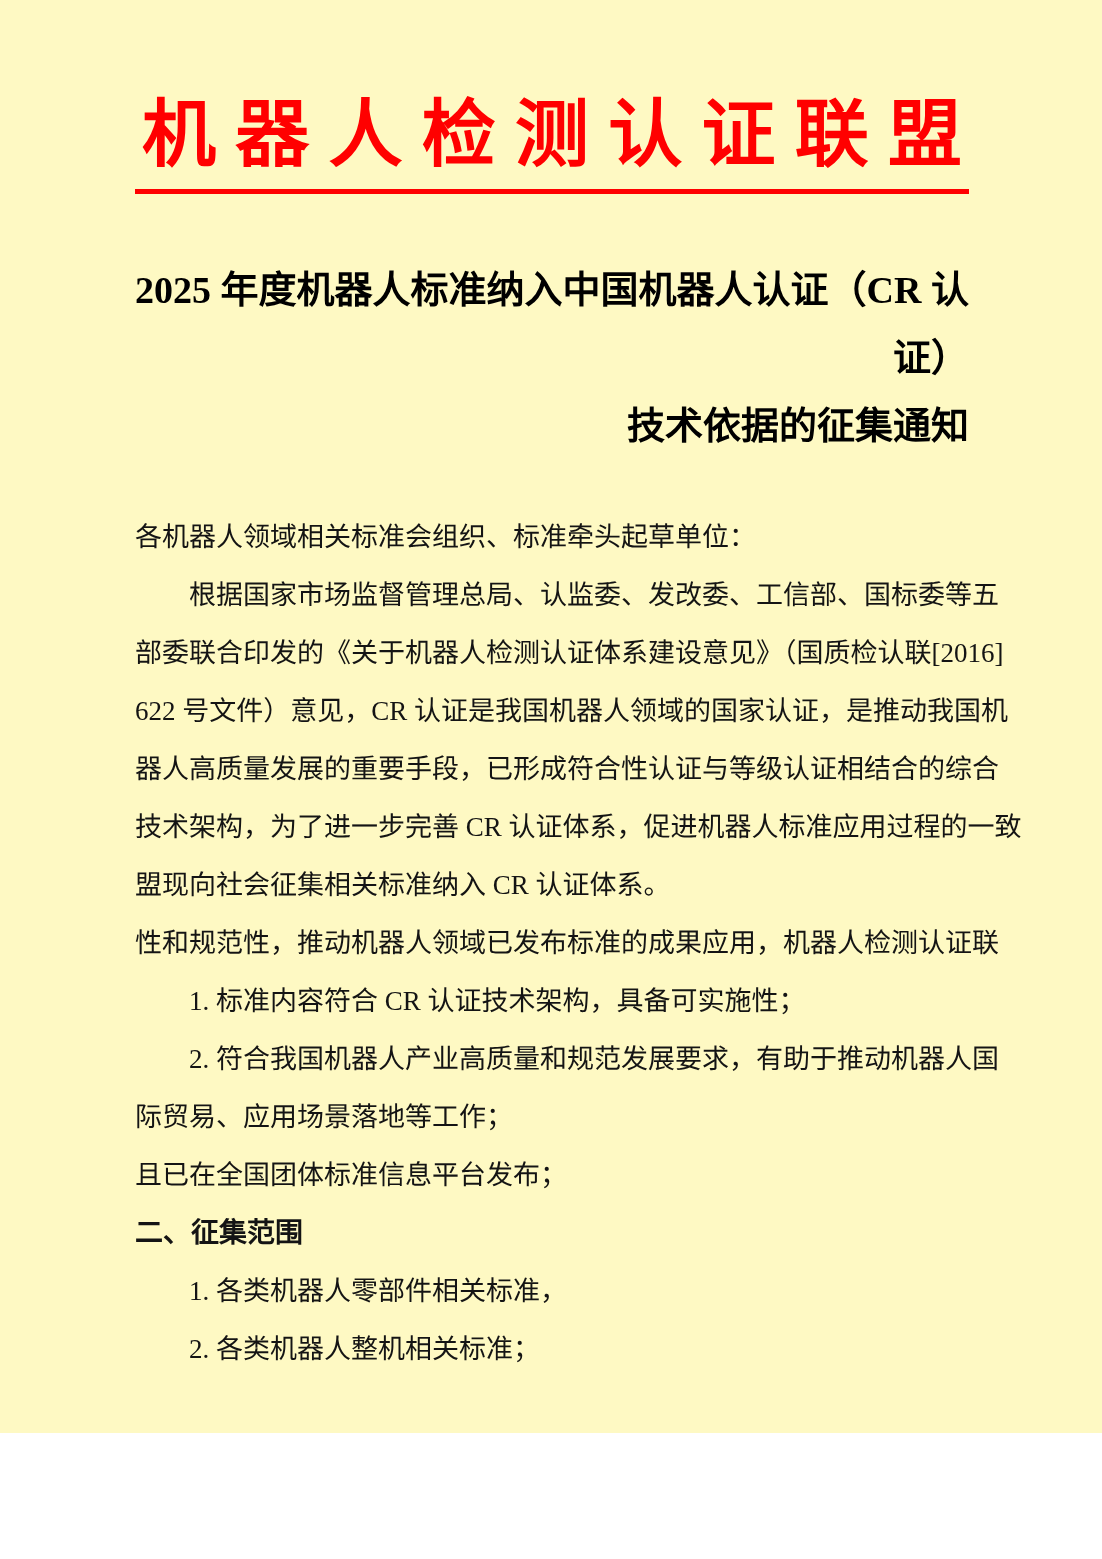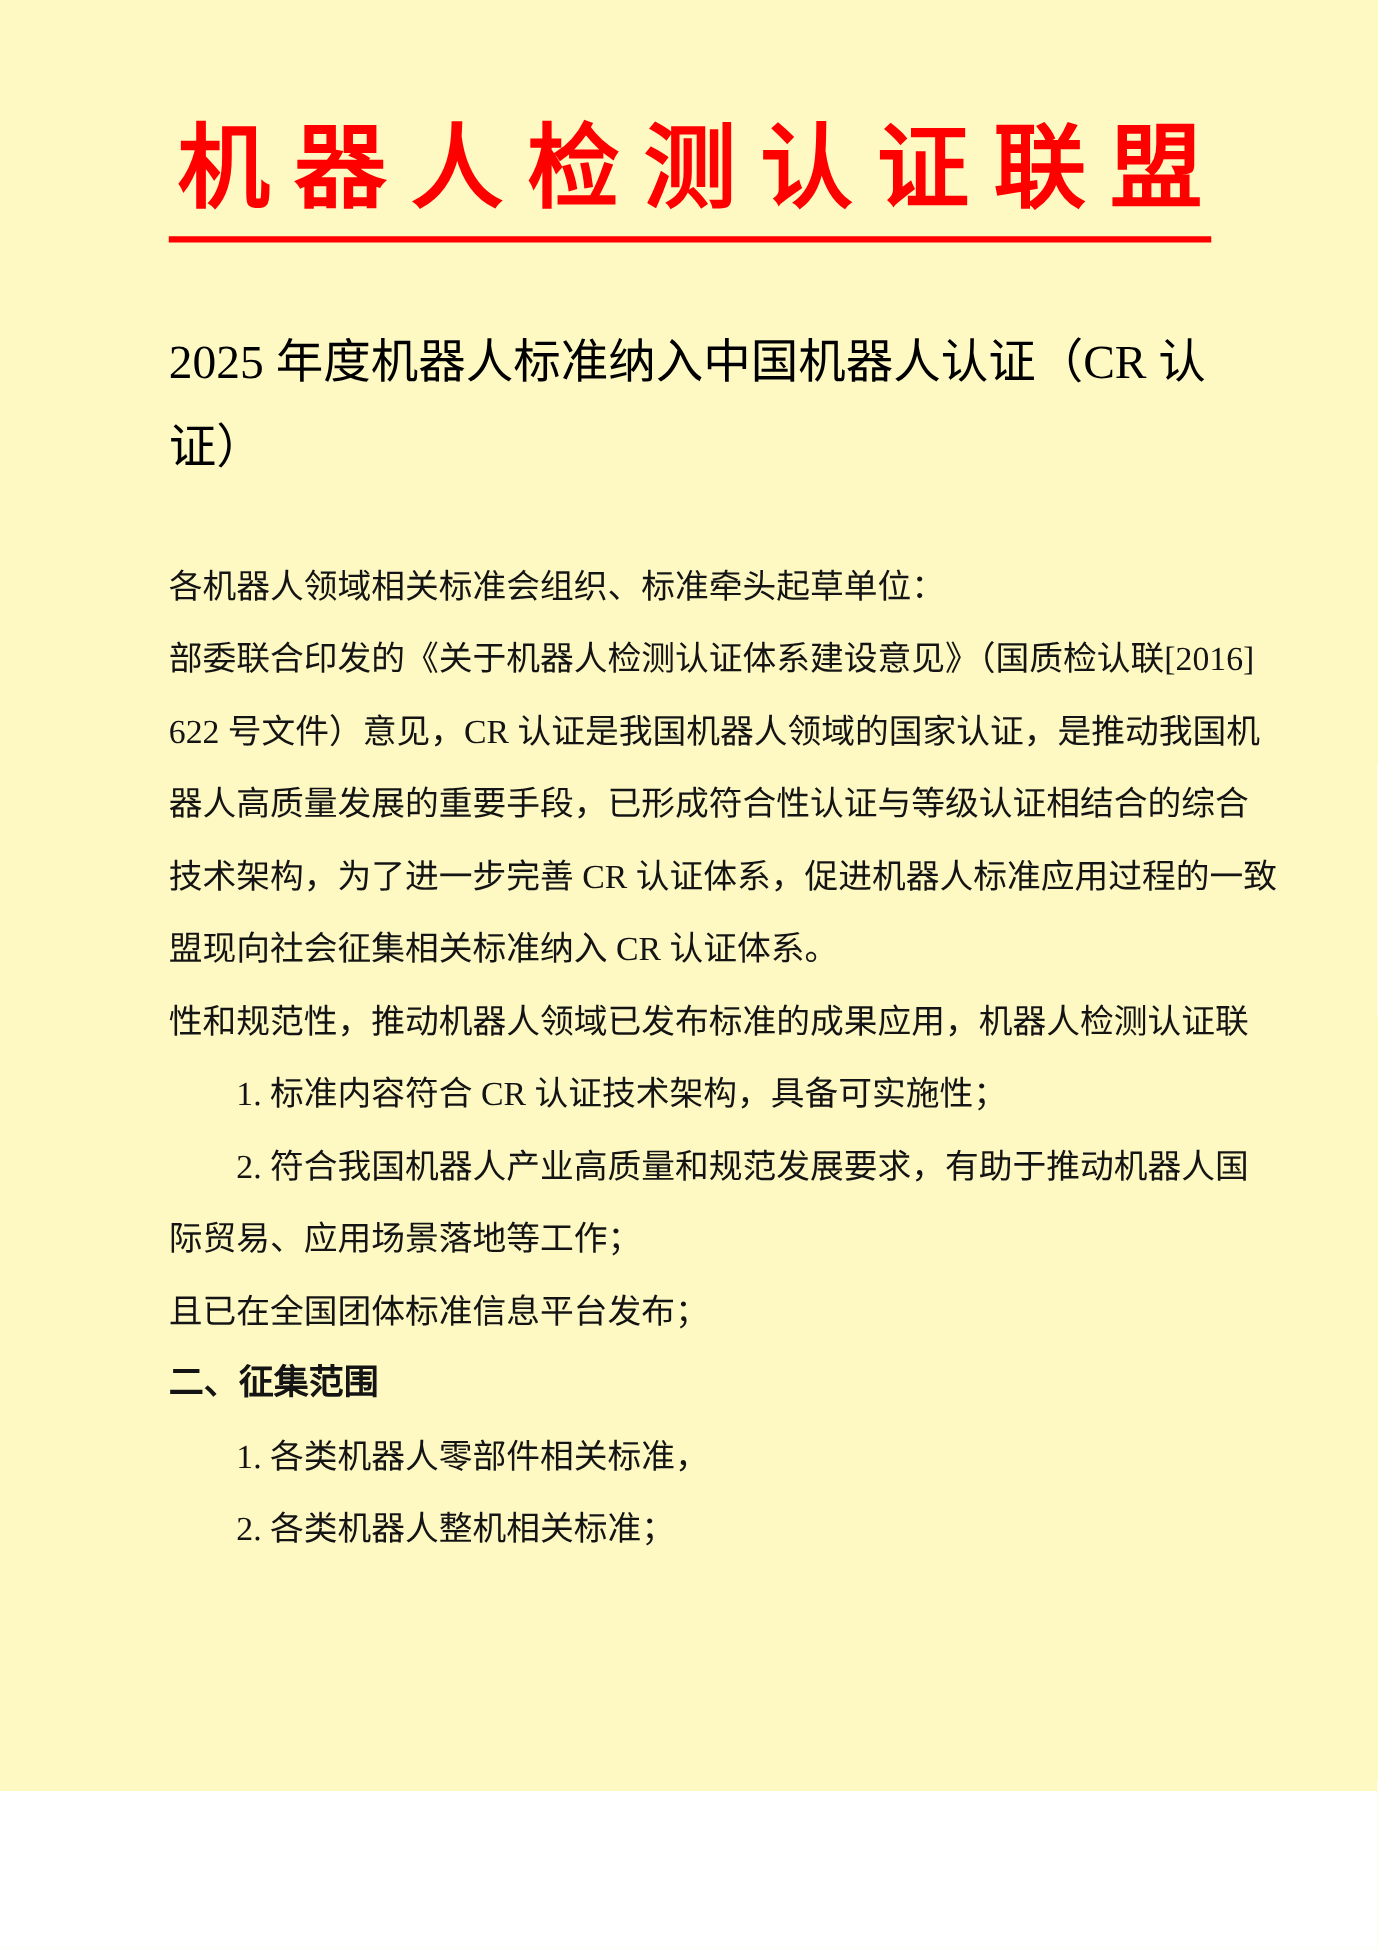--- a/index.html
+++ b/index.html
@@ -32,23 +32,23 @@
     white-space: nowrap;
   }
   .masthead-rule {
     height: 5px;
     background: #ff0000;
     margin-top: 15px;
   }
   
   .doc-title {
     margin-top: 62px;
-    text-align: left;
+    text-align: right;
     font-family: "Liberation Serif", "DejaVu Serif", serif;
-    font-weight: normal;
+    font-weight: bold;
     font-size: 38px;
     line-height: 68px;
     color: #000000;
   }
   
   .doc-body {
     margin-top: 48px;
     font-family: "Liberation Serif", "DejaVu Serif", serif;
     font-size: 27px;
     line-height: 58px;
@@ -73,26 +73,28 @@
 
 <div class="page">
 
   <header>
     <h1 class="masthead">机器人检测认证联盟</h1>
     <div class="masthead-rule"></div>
   </header>
 
   <div class="doc-title">
     <div>2025 年度机器人标准纳入中国机器人认证（CR 认证）</div>
+    <div>技术依据的征集通知</div>
   </div>
 
   <div class="doc-body">
 
     <div class="line salutation">各机器人领域相关标准会组织、标准牵头起草单位：</div>
 
+    <div class="line indent">根据国家市场监督管理总局、认监委、发改委、工信部、国标委等五</div>
     <div class="line">部委联合印发的《关于机器人检测认证体系建设意见》（国质检认联[2016]</div>
     <div class="line">622 号文件）意见，CR 认证是我国机器人领域的国家认证，是推动我国机</div>
     <div class="line">器人高质量发展的重要手段，已形成符合性认证与等级认证相结合的综合</div>
     <div class="line">技术架构，为了进一步完善 CR 认证体系，促进机器人标准应用过程的一致</div>
     <div class="line">盟现向社会征集相关标准纳入 CR 认证体系。</div>
     <div class="line">性和规范性，推动机器人领域已发布标准的成果应用，机器人检测认证联</div>
 
 
     <div class="line indent">1. 标准内容符合 CR 认证技术架构，具备可实施性；</div>
     <div class="line indent">2. 符合我国机器人产业高质量和规范发展要求，有助于推动机器人国</div>

